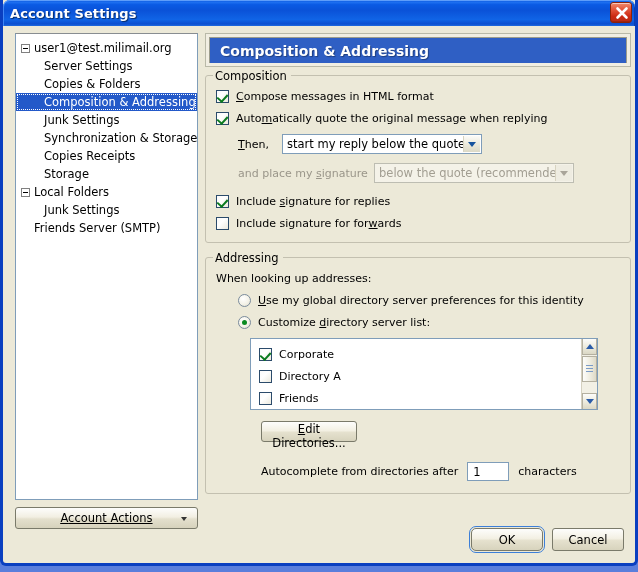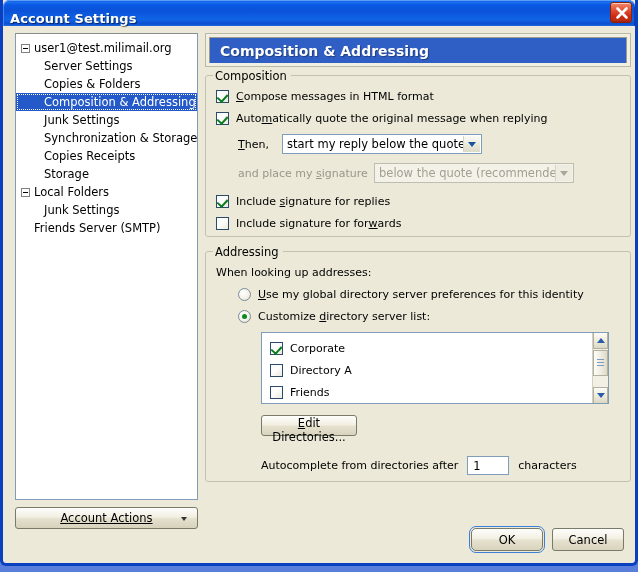--- a/index.html
+++ b/index.html
@@ -22,21 +22,21 @@
     border-radius: 0 0 6px 6px;
   }
 
   .titlebar {
     height: 26px;
     background: linear-gradient(to bottom,
         #0855dd 0%, #1d6ff0 9%, #0a5ae4 18%,
         #0a52d8 40%, #1064e6 75%, #0c4fd0 92%, #1f6ae0 100%);
     border-radius: 7px 7px 0 0;
     display: flex;
-    align-items: flex-end;
+    align-items: center;
     position: relative;
     box-shadow: inset 0 1px 0 #5e9dfa, inset 1px 0 0 #3f86f5, inset -1px 0 0 #0a3fb0;
   }
   .title-text {
     color: #fff;
     font-size: 13px;
     font-weight: bold;
     margin-left: 7px;
     letter-spacing: .1px;
     text-shadow: 1px 1px 1px rgba(0,0,0,.55);
@@ -154,21 +154,21 @@
     width: 426px;
     margin-top: 8px;
   }
 
   
   .groupbox {
     border: 1px solid #c3c0b0;
     border-radius: 3px;
     position: relative;
     margin-bottom: 14px;
-    padding: 14px 10px 6px 10px;
+    padding: 14px 10px 12px 10px;
     background: transparent;
   }
   .groupbox > .gb-title {
     position: absolute;
     top: -7px; left: 7px;
     background: #ece9d8;
     padding: 0 4px 0 2px;
     font-size: 11.5px;
     color: #000;
   }
@@ -249,21 +249,21 @@
   .select.disabled .chev { border-top-color: #a9a59a; }
   .select.disabled .sel-btn { background: #eeece1; }
 
   .indent-row { padding-left: 22px; }
 
   
   .listbox {
     width: 348px; height: 72px;
     border: 1px solid #7f9db9;
     background: #fff;
-    margin-left: 45px;
+    margin-left: 34px;
     position: relative;
     overflow: hidden;
     display: flex;
   }
   .list-items { flex: 1 1 auto; padding-top: 4px; }
   .list-item {
     height: 22px;
     display: flex;
     align-items: center;
     padding-left: 8px;

